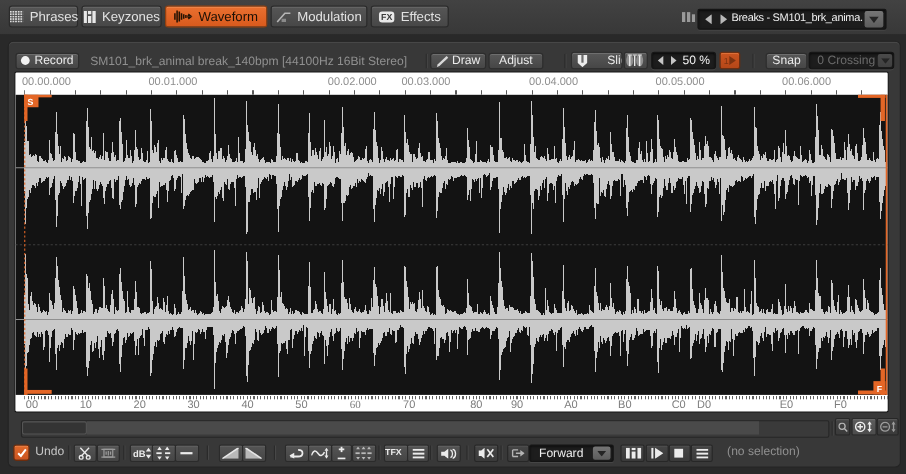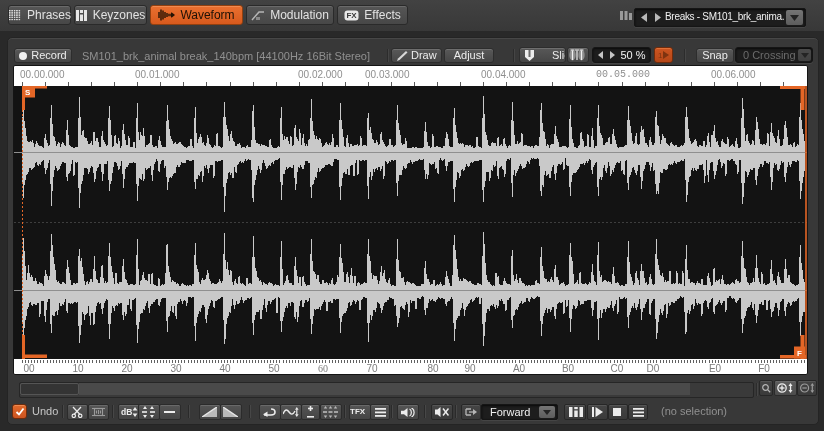--- a/index.html
+++ b/index.html
@@ -160,21 +160,21 @@
     </div>
   </div>
 
   <div id="wavebox" class="abs">
     <div id="ruler" class="abs">
       <div class="rl" style="left:6px;">00.00.000</div>
       <div class="rl" style="left:121px;">00.01.000</div>
       <div class="rl" style="left:236px;padding-left:48px;">00.02.000</div>
       <div class="rl" style="left:351px;">00.03.000</div>
       <div class="rl" style="left:467px;">00.04.000</div>
-      <div class="rl" style="left:582px;font-family:Liberation Mono, monospace;">00.05.000</div>
+      <div class="rl" style="left:582px;">00.05.000</div>
       <div class="rl" style="left:697px;">00.06.000</div>
       <div class="abs" style="left:8px;top:16px;width:780px;height:4px;background:repeating-linear-gradient(to right,#5a5a5a 0px,#5a5a5a 1px,transparent 1px,transparent 23.06px);"></div>
     </div>
     <svg id="wavesvg" class="abs" width="793" height="273" viewBox="0 0 793 273">
       <rect x="0" y="0" width="793" height="273" fill="#131313"></rect>
       <line x1="0" y1="136.5" x2="793" y2="136.5" stroke="#3e3e3e" stroke-width="1" stroke-dasharray="2,2"></line>
       <polygon points="8,58.6 9,5.3 10,27.4 11,42.3 12,42.6 13,57.8 14,53.0 15,59.2 16,52.5 17,57.6 18,54.0 19,53.4 20,60.5 21,61.4 22,54.9 23,55.7 24,58.5 25,58.7 26,61.5 27,58.8 28,60.7 29,62.3 30,61.6 31,41.6 32,54.1 33,53.6 34,59.7 35,60.5 36,57.8 37,6.1 38,31.9 39,44.4 40,54.7 41,46.6 42,62.1 43,57.2 44,59.3 45,53.4 46,59.7 47,61.7 48,55.1 49,56.1 50,57.1 51,61.1 52,58.6 53,30.6 54,38.0 55,59.9 56,58.9 57,61.0 58,60.2 59,62.0 60,61.9 61,61.2 62,60.0 63,61.1 64,61.8 65,4.5 66,18.2 67,42.9 68,55.5 69,35.5 70,51.8 71,50.4 72,53.1 73,50.5 74,60.2 75,56.2 76,60.0 77,53.5 78,57.2 79,61.7 80,31.9 81,59.1 82,50.1 83,53.1 84,51.5 85,61.0 86,60.4 87,60.9 88,39.8 89,50.5 90,57.2 91,55.0 92,61.1 93,59.3 94,59.1 95,4.8 96,34.1 97,34.5 98,62.3 99,60.1 100,59.6 101,41.3 102,56.2 103,57.9 104,57.8 105,46.7 106,62.5 107,60.9 108,59.0 109,28.6 110,47.3 111,49.6 112,57.6 113,60.2 114,57.9 115,43.0 116,60.5 117,61.2 118,60.9 119,61.9 120,49.8 121,62.3 122,61.4 123,3.0 124,31.0 125,60.3 126,47.7 127,43.6 128,54.9 129,45.0 130,39.6 131,60.7 132,61.9 133,56.6 134,60.4 135,56.1 136,58.5 137,40.9 138,57.9 139,60.7 140,61.0 141,61.3 142,58.3 143,62.4 144,61.5 145,46.2 146,53.9 147,55.9 148,61.2 149,61.6 150,60.3 151,60.9 152,61.7 153,9.5 154,27.2 155,40.6 156,46.1 157,53.2 158,53.4 159,57.5 160,58.8 161,55.6 162,56.0 163,59.4 164,57.2 165,57.0 166,55.8 167,56.9 168,58.8 169,58.8 170,61.0 171,61.2 172,61.8 173,62.2 174,60.2 175,60.8 176,58.8 177,47.2 178,57.8 179,61.3 180,61.9 181,3.0 182,38.5 183,55.6 184,59.3 185,47.3 186,54.8 187,41.3 188,59.3 189,55.5 190,57.3 191,61.5 192,58.9 193,54.9 194,42.9 195,60.3 196,56.3 197,61.3 198,61.7 199,61.6 200,60.9 201,57.8 202,61.4 203,34.5 204,59.4 205,61.5 206,58.9 207,62.3 208,61.4 209,60.9 210,3.2 211,28.0 212,34.8 213,43.5 214,42.4 215,57.5 216,53.0 217,42.2 218,48.0 219,56.6 220,53.5 221,58.1 222,61.5 223,58.6 224,58.0 225,57.2 226,56.3 227,62.2 228,61.7 229,60.8 230,61.2 231,61.5 232,62.1 233,57.9 234,60.2 235,62.1 236,60.4 237,61.5 238,46.9 239,3.0 240,34.0 241,47.3 242,60.4 243,54.6 244,60.3 245,56.6 246,60.0 247,59.0 248,56.2 249,60.8 250,57.1 251,61.4 252,58.0 253,61.2 254,61.2 255,60.5 256,47.5 257,59.1 258,59.2 259,62.3 260,61.0 261,62.1 262,61.8 263,61.9 264,59.2 265,60.7 266,61.8 267,4.3 268,37.7 269,57.4 270,50.1 271,50.4 272,55.2 273,47.4 274,54.3 275,55.5 276,60.5 277,40.2 278,61.9 279,57.7 280,61.1 281,23.0 282,54.7 283,46.6 284,59.7 285,50.9 286,36.1 287,58.1 288,59.7 289,45.2 290,51.0 291,62.3 292,58.4 293,57.4 294,62.4 295,45.5 296,61.4 297,3.8 298,22.5 299,47.5 300,42.5 301,55.2 302,50.7 303,48.8 304,56.4 305,51.8 306,53.1 307,53.6 308,61.1 309,60.7 310,59.9 311,58.8 312,55.8 313,57.1 314,59.8 315,59.0 316,55.9 317,61.3 318,51.3 319,43.9 320,60.2 321,62.2 322,59.6 323,58.8 324,59.9 325,62.4 326,7.3 327,26.0 328,42.5 329,43.9 330,57.0 331,62.5 332,59.6 333,45.4 334,53.3 335,61.2 336,61.2 337,55.3 338,60.0 339,59.6 340,60.7 341,57.9 342,59.8 343,57.8 344,57.7 345,61.5 346,57.4 347,42.1 348,61.6 349,59.2 350,58.1 351,59.2 352,59.0 353,61.5 354,3.4 355,50.5 356,38.5 357,42.8 358,51.1 359,54.2 360,53.4 361,61.1 362,53.4 363,54.5 364,57.0 365,60.1 366,55.2 367,40.5 368,50.7 369,57.5 370,55.4 371,60.1 372,60.7 373,61.4 374,58.4 375,58.8 376,46.7 377,59.1 378,59.6 379,59.2 380,62.4 381,58.4 382,60.3 383,8.4 384,29.2 385,44.7 386,44.1 387,52.9 388,60.5 389,57.1 390,59.3 391,56.3 392,47.8 393,61.9 394,62.2 395,62.4 396,62.2 397,61.1 398,62.0 399,60.9 400,61.0 401,62.2 402,60.5 403,62.1 404,61.8 405,61.6 406,61.5 407,62.3 408,62.5 409,61.9 410,60.7 411,30.3 412,42.4 413,49.2 414,62.2 415,57.5 416,61.9 417,62.0 418,59.8 419,37.8 420,61.6 421,61.1 422,61.1 423,58.7 424,61.1 425,61.2 426,61.1 427,61.1 428,62.1 429,61.0 430,58.6 431,61.2 432,44.2 433,48.2 434,47.5 435,58.7 436,61.0 437,61.7 438,61.1 439,61.8 440,3.0 441,39.1 442,39.9 443,52.8 444,51.4 445,61.6 446,55.2 447,58.8 448,57.8 449,55.9 450,60.2 451,61.0 452,57.7 453,59.9 454,58.7 455,61.5 456,57.3 457,61.4 458,59.9 459,61.0 460,62.1 461,61.4 462,60.7 463,42.0 464,59.5 465,61.4 466,61.1 467,61.9 468,62.1 469,3.0 470,16.2 471,38.4 472,53.1 473,45.7 474,62.0 475,56.9 476,62.1 477,57.1 478,56.0 479,56.7 480,57.4 481,56.2 482,58.7 483,61.0 484,43.6 485,58.8 486,60.5 487,58.4 488,57.8 489,61.5 490,45.0 491,58.5 492,57.8 493,61.8 494,62.0 495,59.0 496,58.5 497,62.0 498,5.8 499,26.8 500,42.1 501,55.7 502,60.2 503,56.5 504,54.2 505,61.2 506,52.6 507,59.1 508,34.8 509,61.2 510,59.8 511,59.0 512,58.7 513,59.9 514,60.4 515,59.5 516,60.5 517,61.2 518,58.7 519,62.2 520,61.4 521,59.6 522,58.2 523,60.4 524,59.2 525,60.8 526,42.2 527,6.2 528,27.5 529,46.0 530,43.7 531,48.0 532,58.6 533,61.3 534,55.6 535,61.6 536,61.9 537,55.7 538,60.4 539,54.8 540,61.9 541,33.8 542,45.8 543,53.3 544,52.1 545,59.8 546,61.6 547,59.5 548,61.7 549,58.4 550,61.0 551,59.6 552,60.2 553,61.9 554,62.0 555,59.4 556,8.1 557,30.8 558,52.0 559,54.2 560,60.6 561,61.1 562,61.1 563,62.4 564,61.9 565,58.7 566,59.4 567,35.6 568,55.8 569,49.6 570,59.7 571,61.6 572,57.9 573,61.4 574,35.6 575,61.8 576,60.4 577,60.8 578,38.5 579,46.1 580,62.3 581,61.0 582,58.3 583,62.2 584,3.2 585,34.2 586,44.6 587,49.8 588,47.4 589,55.8 590,62.3 591,55.6 592,59.2 593,53.6 594,58.2 595,46.1 596,56.5 597,59.5 598,57.1 599,39.3 600,47.2 601,52.2 602,55.5 603,61.1 604,61.6 605,61.6 606,61.0 607,60.2 608,61.3 609,61.0 610,61.4 611,58.0 612,59.7 613,58.6 614,8.9 615,31.1 616,37.0 617,43.4 618,49.7 619,60.7 620,55.1 621,58.3 622,41.8 623,52.6 624,62.3 625,54.8 626,60.3 627,32.2 628,47.0 629,41.4 630,45.3 631,56.7 632,56.9 633,57.6 634,60.0 635,61.7 636,47.6 637,55.2 638,56.9 639,60.5 640,57.0 641,57.4 642,6.2 643,42.8 644,36.1 645,42.9 646,56.7 647,59.8 648,49.2 649,46.0 650,53.4 651,50.5 652,53.8 653,60.0 654,56.7 655,61.1 656,59.9 657,54.0 658,57.3 659,59.0 660,58.8 661,61.1 662,56.8 663,60.5 664,61.9 665,60.0 666,62.5 667,57.9 668,60.7 669,59.8 670,58.3 671,56.2 672,7.5 673,33.2 674,29.7 675,56.1 676,47.4 677,61.5 678,55.0 679,58.9 680,54.0 681,54.7 682,52.3 683,58.6 684,60.8 685,60.3 686,57.2 687,60.6 688,58.6 689,61.1 690,49.1 691,61.5 692,59.7 693,58.5 694,42.6 695,51.6 696,61.1 697,61.1 698,38.0 699,60.0 700,30.3 701,47.1 702,56.7 703,54.9 704,55.7 705,61.5 706,60.8 707,60.4 708,49.6 709,55.5 710,56.4 711,58.0 712,58.2 713,58.1 714,43.1 715,61.8 716,60.2 717,59.7 718,58.0 719,58.6 720,62.0 721,60.1 722,49.3 723,55.1 724,61.1 725,62.2 726,62.4 727,59.7 728,5.5 729,17.5 730,29.0 731,55.2 732,54.5 733,43.8 734,51.8 735,58.6 736,55.2 737,62.4 738,54.0 739,54.3 740,56.2 741,61.2 742,28.3 743,33.2 744,38.6 745,46.3 746,58.9 747,57.9 748,58.9 749,59.1 750,56.1 751,59.8 752,57.6 753,57.2 754,37.7 755,57.2 756,62.0 757,31.3 758,42.4 759,52.0 760,49.0 761,55.3 762,56.3 763,58.5 764,42.4 765,45.7 766,59.3 767,61.2 768,59.7 769,58.4 770,47.9 771,30.1 772,40.7 773,44.0 774,57.8 775,61.0 776,57.6 777,58.4 778,60.1 779,61.8 780,51.8 781,59.2 782,61.9 783,57.8 784,58.0 785,59.2 786,3.5 787,30.0 788,38.3 789,46.7 790,48.8 791,61.6 791,83.5 790,87.3 789,93.8 788,100.1 787,109.5 786,115.8 785,74.1 784,75.2 783,73.8 782,77.7 781,74.1 780,75.0 779,75.5 778,75.1 777,80.3 776,80.8 775,76.6 774,76.3 773,86.2 772,87.9 771,105.1 770,75.6 769,76.1 768,77.3 767,72.5 766,85.5 765,79.8 764,90.3 763,78.0 762,77.7 761,79.5 760,74.2 759,89.6 758,101.7 757,107.2 756,74.9 755,77.1 754,78.0 753,76.2 752,77.6 751,71.4 750,78.1 749,80.3 748,82.5 747,73.2 746,82.5 745,79.6 744,86.3 743,92.8 742,105.1 741,83.3 740,81.7 739,81.5 738,85.6 737,82.8 736,83.2 735,88.5 734,90.1 733,91.9 732,80.4 731,90.0 730,104.4 729,116.8 728,119.4 727,74.3 726,74.1 725,74.7 724,97.6 723,77.6 722,80.7 721,74.7 720,75.8 719,73.4 718,72.4 717,74.4 716,74.1 715,75.0 714,72.9 713,74.3 712,102.6 711,77.7 710,77.9 709,76.6 708,84.5 707,79.6 706,73.1 705,73.0 704,75.8 703,81.4 702,88.0 701,90.8 700,95.0 699,74.9 698,76.7 697,76.0 696,78.8 695,88.3 694,104.8 693,72.2 692,76.5 691,104.5 690,88.6 689,79.5 688,77.0 687,81.4 686,76.4 685,82.5 684,84.1 683,81.6 682,88.8 681,78.4 680,85.7 679,84.9 678,78.7 677,88.6 676,91.4 675,91.3 674,100.6 673,118.2 672,114.5 671,72.6 670,73.8 669,76.8 668,72.4 667,75.7 666,74.7 665,77.6 664,75.4 663,77.2 662,78.9 661,75.1 660,74.1 659,80.8 658,77.7 657,78.9 656,79.1 655,76.5 654,82.4 653,83.3 652,84.2 651,83.1 650,83.0 649,82.3 648,91.3 647,81.8 646,90.8 645,102.6 644,113.4 643,97.4 642,118.4 641,76.0 640,92.4 639,76.8 638,77.3 637,85.4 636,84.1 635,74.2 634,78.4 633,74.2 632,78.8 631,78.8 630,86.4 629,84.3 628,105.0 627,100.8 626,81.3 625,76.5 624,81.7 623,87.9 622,89.8 621,85.1 620,82.8 619,78.9 618,84.3 617,86.8 616,91.9 615,89.6 614,118.6 613,74.4 612,73.8 611,75.8 610,102.4 609,72.4 608,97.0 607,73.1 606,76.7 605,76.6 604,76.5 603,75.8 602,78.5 601,79.0 600,85.4 599,87.2 598,81.2 597,94.7 596,84.6 595,75.1 594,77.8 593,86.5 592,86.9 591,83.0 590,75.9 589,87.6 588,94.6 587,93.2 586,88.8 585,98.1 584,123.0 583,76.9 582,75.4 581,78.6 580,80.2 579,82.2 578,93.3 577,74.1 576,74.4 575,72.1 574,78.4 573,75.2 572,73.9 571,80.3 570,77.0 569,77.5 568,78.1 567,78.6 566,77.9 565,84.3 564,81.6 563,87.2 562,85.1 561,88.3 560,86.7 559,87.7 558,89.5 557,103.3 556,116.3 555,86.5 554,74.2 553,86.0 552,72.0 551,72.2 550,94.8 549,73.7 548,77.5 547,78.7 546,78.8 545,77.6 544,78.0 543,81.7 542,92.1 541,95.1 540,80.4 539,78.5 538,83.0 537,86.9 536,98.2 535,85.1 534,90.1 533,88.0 532,93.1 531,76.2 530,102.7 529,99.1 528,98.0 527,122.8 526,85.6 525,73.8 524,71.9 523,73.0 522,73.1 521,73.3 520,72.5 519,71.8 518,73.4 517,70.8 516,77.0 515,78.4 514,74.5 513,76.0 512,79.9 511,81.4 510,82.3 509,81.3 508,83.9 507,76.1 506,79.9 505,79.2 504,87.5 503,82.7 502,91.6 501,87.4 500,79.9 499,99.1 498,122.6 497,71.2 496,72.7 495,74.6 494,72.2 493,74.0 492,77.0 491,99.1 490,81.7 489,87.4 488,79.3 487,80.3 486,81.0 485,82.6 484,103.8 483,74.6 482,76.2 481,84.7 480,77.3 479,81.2 478,88.6 477,79.8 476,103.3 475,87.2 474,85.2 473,86.3 472,85.8 471,104.2 470,98.4 469,133.5 468,74.4 467,73.4 466,74.1 465,74.6 464,76.1 463,74.6 462,76.2 461,74.2 460,75.1 459,77.7 458,77.1 457,75.2 456,79.5 455,80.0 454,82.0 453,78.7 452,77.6 451,85.2 450,82.5 449,87.4 448,78.8 447,88.9 446,90.8 445,92.6 444,81.7 443,90.3 442,97.1 441,104.1 440,129.0 439,75.0 438,75.1 437,74.6 436,76.1 435,75.8 434,76.7 433,83.2 432,87.7 431,71.3 430,73.8 429,74.6 428,74.9 427,72.4 426,71.8 425,75.6 424,101.4 423,72.8 422,90.7 421,76.0 420,76.6 419,78.8 418,76.4 417,81.0 416,74.6 415,78.6 414,100.3 413,86.4 412,90.6 411,96.0 410,72.7 409,74.3 408,73.0 407,74.0 406,73.7 405,73.0 404,74.6 403,75.3 402,75.2 401,75.7 400,75.7 399,75.9 398,79.3 397,72.4 396,75.3 395,79.5 394,74.6 393,82.5 392,81.3 391,85.7 390,78.2 389,81.4 388,86.8 387,90.5 386,88.3 385,89.2 384,101.0 383,119.4 382,74.4 381,73.1 380,74.4 379,75.4 378,72.9 377,75.7 376,75.7 375,74.4 374,78.8 373,78.2 372,73.6 371,76.5 370,104.9 369,80.1 368,79.5 367,87.1 366,82.3 365,78.8 364,83.0 363,85.5 362,78.8 361,86.9 360,84.4 359,81.4 358,98.3 357,90.5 356,81.1 355,100.6 354,125.0 353,74.5 352,73.3 351,75.1 350,74.6 349,74.0 348,74.5 347,76.1 346,73.4 345,74.4 344,102.0 343,74.7 342,74.0 341,81.1 340,99.4 339,79.7 338,78.0 337,80.2 336,80.1 335,98.1 334,80.2 333,85.1 332,91.1 331,84.5 330,87.7 329,86.5 328,97.6 327,102.3 326,126.9 325,73.9 324,74.6 323,72.6 322,74.3 321,71.7 320,74.9 319,77.2 318,82.1 317,77.4 316,80.0 315,75.1 314,80.2 313,77.8 312,80.7 311,76.8 310,84.5 309,79.8 308,84.5 307,81.9 306,88.2 305,83.3 304,81.2 303,91.4 302,91.9 301,90.9 300,97.2 299,98.7 298,98.9 297,125.4 296,75.1 295,78.0 294,75.6 293,75.1 292,74.5 291,75.9 290,82.4 289,84.0 288,82.8 287,78.5 286,80.2 285,83.3 284,79.1 283,93.6 282,103.1 281,104.9 280,78.8 279,80.2 278,84.8 277,80.0 276,81.4 275,80.9 274,82.4 273,84.2 272,78.2 271,89.9 270,86.3 269,89.5 268,108.6 267,119.3 266,71.6 265,72.6 264,73.7 263,74.1 262,74.1 261,73.4 260,77.5 259,77.9 258,74.9 257,79.3 256,80.2 255,77.2 254,82.3 253,82.3 252,84.4 251,75.3 250,77.8 249,71.2 248,81.9 247,86.0 246,87.2 245,77.9 244,82.2 243,85.7 242,92.6 241,95.0 240,102.3 239,130.6 238,93.8 237,73.1 236,75.0 235,73.0 234,72.1 233,76.8 232,73.6 231,72.2 230,78.8 229,74.2 228,78.4 227,74.6 226,75.9 225,77.1 224,79.6 223,78.8 222,95.8 221,76.0 220,86.0 219,98.5 218,84.5 217,90.6 216,88.0 215,84.1 214,89.2 213,97.8 212,95.8 211,124.8 210,126.9 209,74.2 208,74.2 207,74.2 206,76.3 205,74.4 204,75.1 203,76.1 202,72.9 201,76.5 200,104.0 199,80.3 198,78.6 197,79.5 196,78.9 195,85.1 194,89.3 193,75.8 192,82.2 191,81.1 190,79.4 189,101.2 188,90.4 187,80.2 186,92.7 185,87.7 184,91.1 183,95.4 182,90.7 181,116.4 180,75.1 179,73.1 178,75.2 177,74.6 176,76.3 175,73.1 174,75.7 173,72.2 172,75.5 171,79.4 170,74.8 169,80.3 168,73.6 167,77.7 166,81.3 165,80.1 164,82.6 163,75.0 162,86.4 161,86.7 160,87.5 159,89.2 158,90.8 157,92.6 156,89.6 155,94.7 154,97.8 153,110.6 152,70.6 151,89.7 150,73.5 149,74.4 148,73.9 147,76.4 146,79.2 145,94.1 144,76.3 143,72.7 142,74.1 141,77.9 140,78.9 139,89.5 138,100.7 137,78.0 136,82.5 135,81.6 134,82.9 133,83.2 132,83.9 131,79.5 130,106.2 129,83.0 128,93.9 127,93.2 126,92.2 125,92.2 124,109.2 123,120.1 122,76.2 121,77.0 120,76.5 119,74.6 118,78.5 117,76.1 116,77.4 115,76.3 114,81.7 113,80.3 112,81.5 111,84.3 110,101.6 109,102.1 108,74.0 107,77.0 106,82.7 105,83.7 104,84.0 103,76.5 102,77.6 101,74.3 100,78.2 99,84.1 98,90.2 97,99.6 96,95.8 95,114.6 94,73.0 93,77.5 92,77.5 91,79.1 90,76.9 89,99.1 88,91.4 87,80.9 86,74.9 85,82.2 84,80.8 83,83.1 82,87.0 81,99.2 80,93.6 79,80.8 78,80.9 77,78.6 76,85.8 75,86.3 74,89.0 73,76.7 72,86.9 71,77.9 70,86.6 69,91.3 68,98.0 67,98.1 66,116.3 65,128.9 64,75.6 63,76.2 62,77.5 61,74.6 60,104.2 59,75.5 58,73.0 57,83.2 56,87.3 55,87.6 54,88.2 53,102.8 52,78.7 51,74.9 50,78.3 49,73.2 48,79.1 47,76.8 46,83.0 45,82.4 44,86.4 43,83.2 42,80.8 41,78.4 40,90.3 39,91.2 38,118.3 37,121.2 36,73.1 35,75.4 34,79.2 33,84.1 32,83.8 31,91.6 30,72.8 29,76.2 28,74.0 27,78.0 26,79.4 25,77.5 24,82.3 23,76.0 22,75.7 21,79.1 20,83.9 19,79.7 18,86.9 17,80.7 16,83.7 15,81.0 14,91.1 13,85.1 12,92.7 11,94.6 10,103.9 9,120.8 8,74.6" fill="#c9c9c9" shape-rendering="crispEdges"></polygon>
       <polygon points="8,198.3 9,141.0 10,162.4 11,166.8 12,192.4 13,196.4 14,178.0 15,180.2 16,194.1 17,188.3 18,190.4 19,191.6 20,198.9 21,190.8 22,192.9 23,197.2 24,198.7 25,197.0 26,194.8 27,199.6 28,195.2 29,200.2 30,199.6 31,180.2 32,187.6 33,187.5 34,192.5 35,196.0 36,184.8 37,146.0 38,150.6 39,167.7 40,174.5 41,182.2 42,186.7 43,200.0 44,192.1 45,197.4 46,196.2 47,200.5 48,196.1 49,196.7 50,195.3 51,199.4 52,196.2 53,169.6 54,179.0 55,183.9 56,189.9 57,198.8 58,199.4 59,199.6 60,195.1 61,198.5 62,196.9 63,196.8 64,197.6 65,144.1 66,181.3 67,168.8 68,175.8 69,186.4 70,189.1 71,199.9 72,197.3 73,194.8 74,195.3 75,200.1 76,192.9 77,193.6 78,191.9 79,200.5 80,166.2 81,173.9 82,195.5 83,190.2 84,196.9 85,196.9 86,198.0 87,184.6 88,175.8 89,182.7 90,200.5 91,193.4 92,196.3 93,197.0 94,195.7 95,146.0 96,167.5 97,173.4 98,186.0 99,185.3 100,198.3 101,197.6 102,177.2 103,196.6 104,197.8 105,198.7 106,193.8 107,197.3 108,193.9 109,167.2 110,177.7 111,193.3 112,193.1 113,194.5 114,199.6 115,199.3 116,198.3 117,197.9 118,197.2 119,199.5 120,198.9 121,198.5 122,197.3 123,141.9 124,164.2 125,199.9 126,198.5 127,191.4 128,196.0 129,183.0 130,189.2 131,194.8 132,193.6 133,194.7 134,196.0 135,179.3 136,196.4 137,198.8 138,178.3 139,195.9 140,199.5 141,198.9 142,200.0 143,200.5 144,199.5 145,185.0 146,200.5 147,200.0 148,197.5 149,199.3 150,199.3 151,197.5 152,177.0 153,141.8 154,173.6 155,185.8 156,186.7 157,195.4 158,196.0 159,192.3 160,197.3 161,195.5 162,196.3 163,199.4 164,194.6 165,200.5 166,199.9 167,199.5 168,196.5 169,197.0 170,199.8 171,198.9 172,200.1 173,199.2 174,199.8 175,199.7 176,198.5 177,199.7 178,199.6 179,197.4 180,199.3 181,141.0 182,172.8 183,185.3 184,180.4 185,191.7 186,200.1 187,196.9 188,191.7 189,193.2 190,194.5 191,193.4 192,192.1 193,185.4 194,182.0 195,191.9 196,193.6 197,197.0 198,199.5 199,195.2 200,199.6 201,197.4 202,198.0 203,198.8 204,195.9 205,196.0 206,189.9 207,199.8 208,195.0 209,195.5 210,142.4 211,151.1 212,194.4 213,172.1 214,179.3 215,187.9 216,190.6 217,177.9 218,192.7 219,200.1 220,197.1 221,192.3 222,193.1 223,199.9 224,196.6 225,184.6 226,195.7 227,198.6 228,197.4 229,197.5 230,197.9 231,200.2 232,199.1 233,184.3 234,200.1 235,195.7 236,197.4 237,196.0 238,200.2 239,143.7 240,156.3 241,184.2 242,179.1 243,191.8 244,189.5 245,193.9 246,195.9 247,191.4 248,199.5 249,198.4 250,193.8 251,199.3 252,196.2 253,200.0 254,198.2 255,194.9 256,197.0 257,196.7 258,196.8 259,199.2 260,200.3 261,197.7 262,198.5 263,199.2 264,199.3 265,199.2 266,200.0 267,144.4 268,165.0 269,198.7 270,198.8 271,195.4 272,194.8 273,186.1 274,191.6 275,196.9 276,197.7 277,196.4 278,197.5 279,199.8 280,199.2 281,160.9 282,181.4 283,187.2 284,193.8 285,199.6 286,182.4 287,199.6 288,199.6 289,183.3 290,196.5 291,195.4 292,199.8 293,200.0 294,198.1 295,200.4 296,197.1 297,141.0 298,165.3 299,183.8 300,186.1 301,185.9 302,190.1 303,195.8 304,181.7 305,195.8 306,195.9 307,200.3 308,195.4 309,192.2 310,196.6 311,198.1 312,196.7 313,194.5 314,199.0 315,198.7 316,196.0 317,199.2 318,189.3 319,195.6 320,199.5 321,199.4 322,195.9 323,197.0 324,180.8 325,200.5 326,144.0 327,172.0 328,171.9 329,181.1 330,191.1 331,199.9 332,192.1 333,184.7 334,186.4 335,195.3 336,199.4 337,178.0 338,185.0 339,194.8 340,199.9 341,180.1 342,200.3 343,199.2 344,195.6 345,196.8 346,197.0 347,200.4 348,196.6 349,199.1 350,195.5 351,196.5 352,197.5 353,197.2 354,141.0 355,165.7 356,173.1 357,176.3 358,197.4 359,188.7 360,190.3 361,188.9 362,190.4 363,188.8 364,199.2 365,197.1 366,193.0 367,178.9 368,180.5 369,198.6 370,175.4 371,192.3 372,194.6 373,196.6 374,198.4 375,189.4 376,195.3 377,200.2 378,199.5 379,198.5 380,200.1 381,199.9 382,200.2 383,147.4 384,158.2 385,188.2 386,181.0 387,190.7 388,193.0 389,190.9 390,192.1 391,199.7 392,198.8 393,193.6 394,197.0 395,195.9 396,195.7 397,197.9 398,197.4 399,197.2 400,196.5 401,198.7 402,199.8 403,199.8 404,200.5 405,199.1 406,200.4 407,198.8 408,197.2 409,198.4 410,197.5 411,167.8 412,181.8 413,193.5 414,192.1 415,193.7 416,198.8 417,198.7 418,196.9 419,199.6 420,189.1 421,199.3 422,199.9 423,197.6 424,198.6 425,199.3 426,196.1 427,196.0 428,199.8 429,199.5 430,198.4 431,200.4 432,181.3 433,189.3 434,191.4 435,194.8 436,199.8 437,199.7 438,199.8 439,178.4 440,141.0 441,157.5 442,170.5 443,176.1 444,189.9 445,193.0 446,196.1 447,190.7 448,199.4 449,191.0 450,193.5 451,193.1 452,193.6 453,194.3 454,196.0 455,195.8 456,195.1 457,194.9 458,199.9 459,195.9 460,199.1 461,199.5 462,198.7 463,198.5 464,196.1 465,197.9 466,199.1 467,197.8 468,199.4 469,143.0 470,149.7 471,165.7 472,187.8 473,190.8 474,197.7 475,194.5 476,198.5 477,197.0 478,200.4 479,200.2 480,198.8 481,200.4 482,173.8 483,200.2 484,182.5 485,197.5 486,197.6 487,199.7 488,197.9 489,200.2 490,189.5 491,194.4 492,195.7 493,198.6 494,198.1 495,198.9 496,198.0 497,199.9 498,143.1 499,183.8 500,193.5 501,197.1 502,189.1 503,187.2 504,200.3 505,193.1 506,190.6 507,194.3 508,195.4 509,198.9 510,195.5 511,200.3 512,199.0 513,199.2 514,199.9 515,198.4 516,200.4 517,199.4 518,199.0 519,199.5 520,198.9 521,200.0 522,190.4 523,196.8 524,196.7 525,197.6 526,199.2 527,143.9 528,178.6 529,181.4 530,188.4 531,196.2 532,189.0 533,197.8 534,193.7 535,197.0 536,194.4 537,191.7 538,191.2 539,196.7 540,194.4 541,171.5 542,186.4 543,194.6 544,187.9 545,199.4 546,199.3 547,196.4 548,197.9 549,196.1 550,196.9 551,199.3 552,200.2 553,197.6 554,199.8 555,195.7 556,145.0 557,168.6 558,173.1 559,176.0 560,200.4 561,195.6 562,199.0 563,192.4 564,195.8 565,199.5 566,175.1 567,197.6 568,196.2 569,198.8 570,196.9 571,199.6 572,195.3 573,199.7 574,198.3 575,196.9 576,195.8 577,198.0 578,174.1 579,182.0 580,196.1 581,193.6 582,198.5 583,199.8 584,141.0 585,170.8 586,198.6 587,183.7 588,194.7 589,196.9 590,194.0 591,193.7 592,193.4 593,197.0 594,194.6 595,195.7 596,197.3 597,195.4 598,200.1 599,176.7 600,185.4 601,194.3 602,198.8 603,196.0 604,196.3 605,198.5 606,200.1 607,199.8 608,197.3 609,200.0 610,199.2 611,199.9 612,196.0 613,199.2 614,144.7 615,164.4 616,186.4 617,190.1 618,192.3 619,198.6 620,198.7 621,194.7 622,178.6 623,192.1 624,191.4 625,196.9 626,200.2 627,170.7 628,184.7 629,184.9 630,185.2 631,199.1 632,194.7 633,197.9 634,199.5 635,196.1 636,186.6 637,188.6 638,197.5 639,198.2 640,200.0 641,196.6 642,141.0 643,165.6 644,179.8 645,178.4 646,189.7 647,187.7 648,191.7 649,183.3 650,197.9 651,193.9 652,194.1 653,197.0 654,193.2 655,196.1 656,173.8 657,196.4 658,199.4 659,195.8 660,199.1 661,196.5 662,196.8 663,172.9 664,200.0 665,196.6 666,197.3 667,198.7 668,197.8 669,173.0 670,200.0 671,199.9 672,146.3 673,170.9 674,196.1 675,190.3 676,196.1 677,198.6 678,192.9 679,199.6 680,194.7 681,198.4 682,199.1 683,195.1 684,195.4 685,198.8 686,196.1 687,199.2 688,186.9 689,199.8 690,198.5 691,199.2 692,199.5 693,199.3 694,180.8 695,192.5 696,192.2 697,199.7 698,200.5 699,197.6 700,169.3 701,194.5 702,197.7 703,190.8 704,199.0 705,188.6 706,198.2 707,198.8 708,186.4 709,190.8 710,197.9 711,197.8 712,198.9 713,199.2 714,197.3 715,199.3 716,198.4 717,198.2 718,195.7 719,195.7 720,197.7 721,198.7 722,188.7 723,196.3 724,194.2 725,196.7 726,196.5 727,196.4 728,145.6 729,163.3 730,179.9 731,183.2 732,183.3 733,197.8 734,194.4 735,199.1 736,199.6 737,194.8 738,199.3 739,192.6 740,192.2 741,199.1 742,165.7 743,172.8 744,191.2 745,192.4 746,199.3 747,196.6 748,175.0 749,200.2 750,196.1 751,197.9 752,199.2 753,198.8 754,198.2 755,197.2 756,196.4 757,170.2 758,177.8 759,199.0 760,192.0 761,196.2 762,198.2 763,200.0 764,180.5 765,190.4 766,191.4 767,196.2 768,197.8 769,195.9 770,199.0 771,167.4 772,179.0 773,186.2 774,197.9 775,181.2 776,196.2 777,195.8 778,198.3 779,197.1 780,198.8 781,200.0 782,199.1 783,199.0 784,198.1 785,198.0 786,144.8 787,173.5 788,179.7 789,189.1 790,195.8 791,196.2 791,229.6 790,222.5 789,229.1 788,230.7 787,241.5 786,258.4 785,212.3 784,211.5 783,214.6 782,214.8 781,215.7 780,216.4 779,213.3 778,219.2 777,219.4 776,220.4 775,213.8 774,218.7 773,218.0 772,223.7 771,235.7 770,214.0 769,212.7 768,213.5 767,215.8 766,216.2 765,231.9 764,228.5 763,215.7 762,219.4 761,213.8 760,228.9 759,220.8 758,231.1 757,230.6 756,215.2 755,213.7 754,216.1 753,232.6 752,215.5 751,213.5 750,214.3 749,223.1 748,215.7 747,216.4 746,218.8 745,218.2 744,229.1 743,230.5 742,243.4 741,213.8 740,221.8 739,227.3 738,217.5 737,214.5 736,224.1 735,217.0 734,225.9 733,218.9 732,230.9 731,230.0 730,234.1 729,242.1 728,251.9 727,213.0 726,211.0 725,212.3 724,215.4 723,214.3 722,220.3 721,212.5 720,212.7 719,212.0 718,213.7 717,210.7 716,209.6 715,210.3 714,212.8 713,210.5 712,237.7 711,214.3 710,215.1 709,215.4 708,219.5 707,217.7 706,215.9 705,212.7 704,219.0 703,216.1 702,222.1 701,218.7 700,237.4 699,213.6 698,211.3 697,214.5 696,216.5 695,217.3 694,228.2 693,214.0 692,215.1 691,212.3 690,217.5 689,215.8 688,240.6 687,218.7 686,218.3 685,218.0 684,216.3 683,222.0 682,211.2 681,215.4 680,224.9 679,220.8 678,215.2 677,222.0 676,228.7 675,227.3 674,219.7 673,234.9 672,257.2 671,239.2 670,212.0 669,210.6 668,212.9 667,209.3 666,210.5 665,214.4 664,210.9 663,216.1 662,214.0 661,216.8 660,217.1 659,216.8 658,215.0 657,217.7 656,220.8 655,218.3 654,216.0 653,241.1 652,223.0 651,212.8 650,226.5 649,223.1 648,235.2 647,218.8 646,228.0 645,230.1 644,241.8 643,251.4 642,254.0 641,212.8 640,213.6 639,212.8 638,217.4 637,216.9 636,240.7 635,214.1 634,211.2 633,213.9 632,218.3 631,217.4 630,227.2 629,217.5 628,234.2 627,234.3 626,211.5 625,215.0 624,221.5 623,221.0 622,227.9 621,215.0 620,218.9 619,225.2 618,215.0 617,228.3 616,224.1 615,233.6 614,251.0 613,210.7 612,212.5 611,212.7 610,209.6 609,213.7 608,211.6 607,214.0 606,211.3 605,209.9 604,242.3 603,212.2 602,216.0 601,220.8 600,220.0 599,229.2 598,214.7 597,214.6 596,223.5 595,221.4 594,222.1 593,220.2 592,225.4 591,226.2 590,220.5 589,225.7 588,227.9 587,235.3 586,211.3 585,253.1 584,254.0 583,212.4 582,217.1 581,215.0 580,217.0 579,231.1 578,229.8 577,213.4 576,214.3 575,214.1 574,213.8 573,214.6 572,216.2 571,213.0 570,218.0 569,217.2 568,217.9 567,218.7 566,219.5 565,209.5 564,218.2 563,220.9 562,222.7 561,222.9 560,217.3 559,221.1 558,224.0 557,242.7 556,249.4 555,213.9 554,214.3 553,227.0 552,214.4 551,214.5 550,240.3 549,214.2 548,216.9 547,217.1 546,216.2 545,216.2 544,217.9 543,217.4 542,228.0 541,237.3 540,222.3 539,220.0 538,222.4 537,224.8 536,226.7 535,218.3 534,227.0 533,226.2 532,218.2 531,230.3 530,224.3 529,236.7 528,240.4 527,259.0 526,210.6 525,212.2 524,209.4 523,210.3 522,211.5 521,212.9 520,213.3 519,213.6 518,211.0 517,211.1 516,215.9 515,215.4 514,214.3 513,210.5 512,212.8 511,218.7 510,213.2 509,220.5 508,215.9 507,215.0 506,218.2 505,217.2 504,225.7 503,222.9 502,223.0 501,225.3 500,231.8 499,228.7 498,255.6 497,211.0 496,211.0 495,213.9 494,213.8 493,213.8 492,234.4 491,216.1 490,219.3 489,216.6 488,212.5 487,213.7 486,216.6 485,212.3 484,226.8 483,217.8 482,221.1 481,224.3 480,217.2 479,219.4 478,220.7 477,217.1 476,223.3 475,226.7 474,219.9 473,226.1 472,228.2 471,245.1 470,255.3 469,264.3 468,212.4 467,210.7 466,226.2 465,209.9 464,212.6 463,211.5 462,209.7 461,214.9 460,213.8 459,217.0 458,214.9 457,211.0 456,217.3 455,216.1 454,219.2 453,220.1 452,221.8 451,225.5 450,234.8 449,210.2 448,224.2 447,219.0 446,228.9 445,230.2 444,230.3 443,233.7 442,235.3 441,250.4 440,260.7 439,213.6 438,212.1 437,210.7 436,215.2 435,214.9 434,214.2 433,218.1 432,222.7 431,213.2 430,212.5 429,212.5 428,211.1 427,212.7 426,213.6 425,210.2 424,212.5 423,212.8 422,215.5 421,215.9 420,215.1 419,215.4 418,210.7 417,217.6 416,211.9 415,213.6 414,220.5 413,222.5 412,221.6 411,236.7 410,211.2 409,210.8 408,210.1 407,212.7 406,213.1 405,213.4 404,210.8 403,214.2 402,232.9 401,213.9 400,216.7 399,213.1 398,216.3 397,216.8 396,212.0 395,240.9 394,220.7 393,215.4 392,215.9 391,223.1 390,225.8 389,220.9 388,222.5 387,218.5 386,223.6 385,239.7 384,234.4 383,247.4 382,211.4 381,227.1 380,213.1 379,213.3 378,212.0 377,212.9 376,210.4 375,212.6 374,214.8 373,214.2 372,218.3 371,214.5 370,218.7 369,221.4 368,226.2 367,227.9 366,216.7 365,219.1 364,214.9 363,217.7 362,226.8 361,226.1 360,221.0 359,227.7 358,232.6 357,234.6 356,224.0 355,251.1 354,260.1 353,212.8 352,211.4 351,211.7 350,209.5 349,212.6 348,214.0 347,213.9 346,234.3 345,214.5 344,215.5 343,213.4 342,218.4 341,218.0 340,212.0 339,216.4 338,215.2 337,222.2 336,217.1 335,214.7 334,220.1 333,223.7 332,225.7 331,227.8 330,225.4 329,230.8 328,229.6 327,241.5 326,251.8 325,212.7 324,213.7 323,212.9 322,213.4 321,214.0 320,211.7 319,214.4 318,219.9 317,213.4 316,217.1 315,214.5 314,216.5 313,233.4 312,215.3 311,215.9 310,211.9 309,219.4 308,216.2 307,223.9 306,223.3 305,218.0 304,227.2 303,217.9 302,227.4 301,221.1 300,225.3 299,234.4 298,242.5 297,254.8 296,210.9 295,213.8 294,216.2 293,215.7 292,211.5 291,216.5 290,217.5 289,225.1 288,216.9 287,211.0 286,219.3 285,221.1 284,241.0 283,229.9 282,221.2 281,245.5 280,215.9 279,218.7 278,212.8 277,219.4 276,221.0 275,211.8 274,222.8 273,221.9 272,218.9 271,224.3 270,227.5 269,234.5 268,236.2 267,256.8 266,212.8 265,210.8 264,211.9 263,243.3 262,209.1 261,214.7 260,212.2 259,215.2 258,213.5 257,217.5 256,217.5 255,212.4 254,218.2 253,220.5 252,231.5 251,213.1 250,213.9 249,225.1 248,222.7 247,242.9 246,221.9 245,225.9 244,225.7 243,226.9 242,225.3 241,233.3 240,235.6 239,262.1 238,212.2 237,209.9 236,213.5 235,212.2 234,211.2 233,213.0 232,215.4 231,212.8 230,216.9 229,216.9 228,210.0 227,211.3 226,216.0 225,217.1 224,218.8 223,217.1 222,213.2 221,224.0 220,222.5 219,214.8 218,211.9 217,229.3 216,224.6 215,227.8 214,232.2 213,231.0 212,244.7 211,261.6 210,255.3 209,211.6 208,211.3 207,210.3 206,213.5 205,212.8 204,214.2 203,214.5 202,214.7 201,216.3 200,227.9 199,214.7 198,215.2 197,213.7 196,219.6 195,220.3 194,225.5 193,233.4 192,240.6 191,224.9 190,217.1 189,220.4 188,217.6 187,227.0 186,224.1 185,226.0 184,229.4 183,232.5 182,242.4 181,267.5 180,212.0 179,210.8 178,211.5 177,211.7 176,210.1 175,212.1 174,210.3 173,224.1 172,215.4 171,215.6 170,213.1 169,216.6 168,218.5 167,211.6 166,213.6 165,217.8 164,213.6 163,223.4 162,243.5 161,215.2 160,225.6 159,228.3 158,222.8 157,218.1 156,232.8 155,226.5 154,236.1 153,256.7 152,212.0 151,212.3 150,212.1 149,211.6 148,211.8 147,214.0 146,217.3 145,222.8 144,214.9 143,210.9 142,214.5 141,213.7 140,217.6 139,214.6 138,220.5 137,215.4 136,224.7 135,230.3 134,214.3 133,216.2 132,217.3 131,222.8 130,224.4 129,222.5 128,231.8 127,221.4 126,234.0 125,237.4 124,249.3 123,264.2 122,213.6 121,211.4 120,214.1 119,213.6 118,214.5 117,236.5 116,208.5 115,217.9 114,219.6 113,218.0 112,238.2 111,222.2 110,229.8 109,238.3 108,218.7 107,214.6 106,219.2 105,216.0 104,218.1 103,221.5 102,216.6 101,223.2 100,226.1 99,218.5 98,222.0 97,231.7 96,245.2 95,260.9 94,215.4 93,212.6 92,213.6 91,216.5 90,218.1 89,226.6 88,229.5 87,216.2 86,217.0 85,218.5 84,213.0 83,220.6 82,219.1 81,233.0 80,242.2 79,235.8 78,217.8 77,236.8 76,241.2 75,217.9 74,222.4 73,231.8 72,224.9 71,233.0 70,234.2 69,221.0 68,230.2 67,249.2 66,248.3 65,265.1 64,215.4 63,216.0 62,217.0 61,214.2 60,217.5 59,216.8 58,218.4 57,215.8 56,220.2 55,214.2 54,219.1 53,235.4 52,214.4 51,212.4 50,219.0 49,218.8 48,217.6 47,222.3 46,218.0 45,216.2 44,232.5 43,226.0 42,224.8 41,227.9 40,233.2 39,226.9 38,231.2 37,262.4 36,213.2 35,213.8 34,213.2 33,219.1 32,229.5 31,243.7 30,215.6 29,215.2 28,213.9 27,215.7 26,241.5 25,219.7 24,213.7 23,220.7 22,217.4 21,220.2 20,215.3 19,221.2 18,219.2 17,218.2 16,213.2 15,221.5 14,220.2 13,226.7 12,233.5 11,235.2 10,248.5 9,261.1 8,213.1" fill="#c9c9c9" shape-rendering="crispEdges"></polygon>
       <line x1="0" y1="66.5" x2="793" y2="66.5" stroke="#8f8f8f" stroke-width="1"></line>
       <line x1="0" y1="204.5" x2="793" y2="204.5" stroke="#8f8f8f" stroke-width="1"></line>
@@ -203,21 +203,21 @@
         <div class="hl" style="left:147px;">30</div>
         <div class="hl" style="left:196px;">40</div>
         <div class="hl" style="left:245px;">50</div>
         <div class="hl" style="left:294px;font-family:Liberation Serif, serif;">60</div>
         <div class="hl" style="left:343px;">70</div>
         <div class="hl" style="left:404px;">80</div>
         <div class="hl" style="left:441px;">90</div>
         <div class="hl" style="left:490px;">A0</div>
         <div class="hl" style="left:539px;">B0</div>
         <div class="hl" style="left:588px;">C0</div>
-        <div class="hl" style="left:624px;">D0</div>
+        <div class="hl" style="left:611px;">D0</div>
         <div class="hl" style="left:686px;">E0</div>
         <div class="hl" style="left:735px;">F0</div>
     </div>
   </div>
 
   <div id="scrollrow" class="abs">
     <div class="abs" style="left:6px;top:2px;width:733px;height:14px;background:#3a3a3a;border:1px solid #262626;border-radius:2px;"></div>
     <div class="abs" style="left:66px;top:3px;width:611px;height:12px;background:#4a4a4a;"></div>
     <div class="abs" style="left:7px;top:3px;width:59px;height:12px;background:#343434;border:1px solid #555;border-radius:2px;box-sizing:border-box;"></div>
     <div class="sep" style="left:743px;top:3px;height:13px;"></div>

